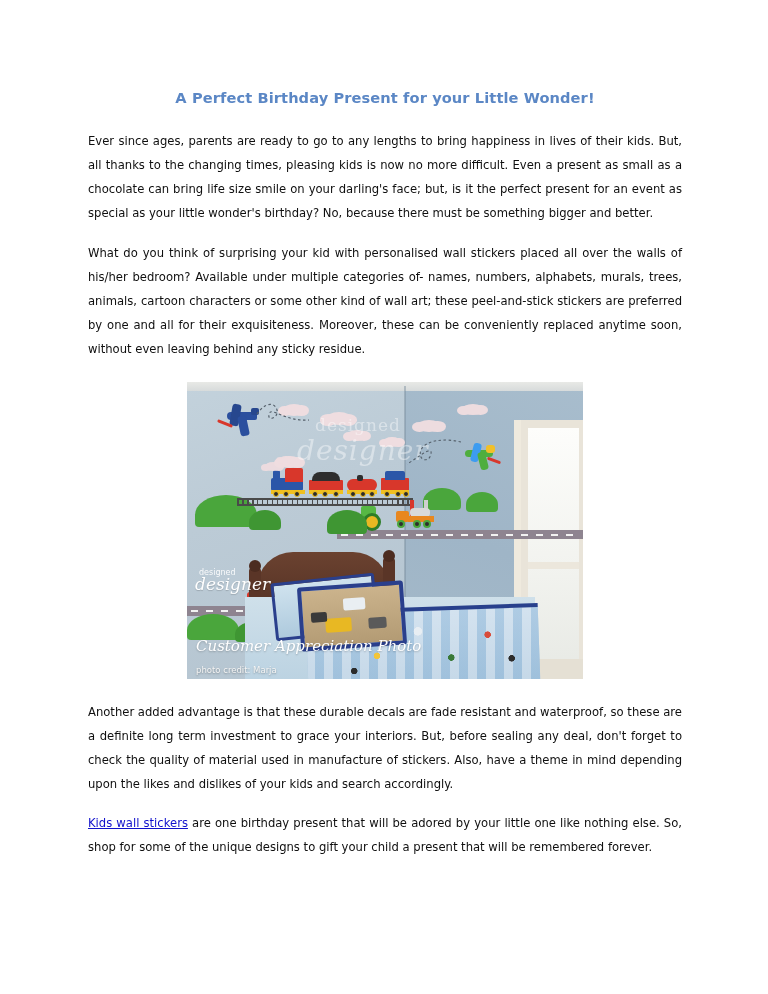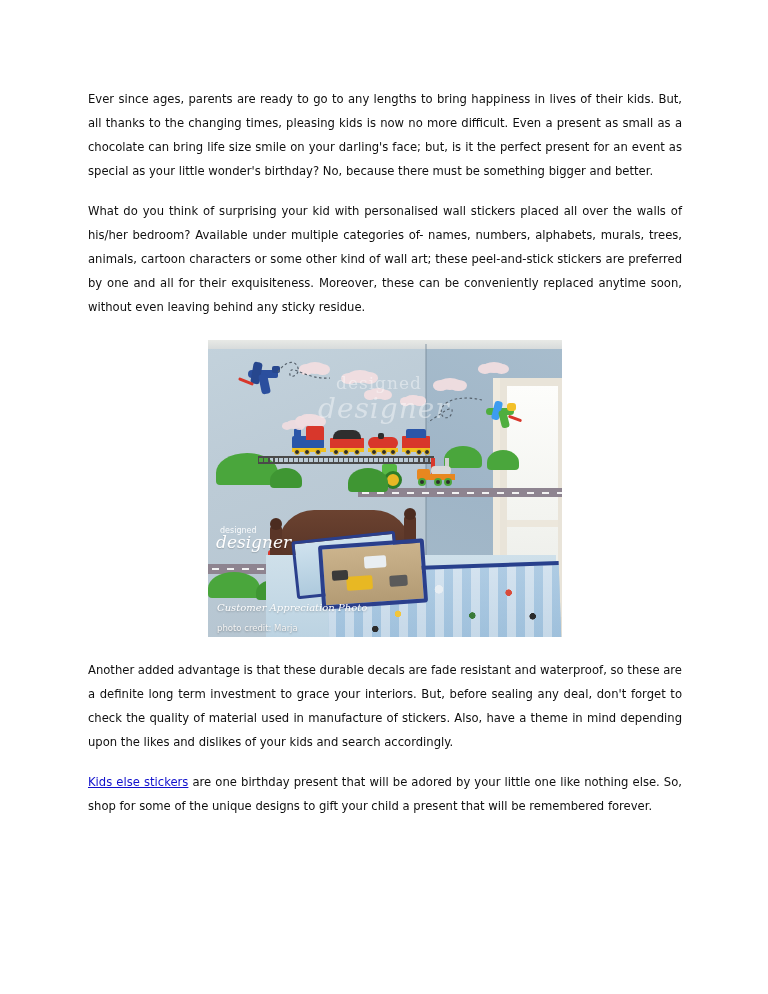--- a/index.html
+++ b/index.html
@@ -53,21 +53,21 @@
   }
 
   
   .figure-wrap {
     margin: 20px 0 22px 0;
     display: flex;
     justify-content: center;
   }
   .photo {
     position: relative;
-    width: 354px;
+    width: 396px;
     height: 297px;
     overflow: hidden;
     background: #b9c9d4;
   }
 
   
   .wall-left {
     position: absolute;
     left: 0; top: 0;
     width: 218px; height: 297px;
@@ -274,21 +274,21 @@
     color: #ffffff;
     font-size: 17px;
     font-style: italic;
     font-family: "DejaVu Serif", serif;
     text-shadow: 0 1px 1px rgba(0,0,0,0.18);
   }
   .photo-caption {
     position: absolute;
     left: 9px; bottom: 24px;
     color: #ffffff;
-    font-size: 10px;
+    font-size: 15px;
     font-style: italic;
     font-family: "DejaVu Serif", serif;
     text-shadow: 0 1px 2px rgba(0,0,0,0.25);
     white-space: nowrap;
   }
   .photo-credit {
     position: absolute;
     left: 9px; bottom: 4px;
     color: #f4f4f4;
     font-size: 8.5px;
@@ -296,20 +296,21 @@
     text-shadow: 0 1px 2px rgba(0,0,0,0.3);
     white-space: nowrap;
   }
 </style>
 </head>
 <body>
 
 <div class="page">
   <div class="content">
 
+    <h1 class="doc-title">A Perfect Birthday Present for your Little Wonder!</h1>
 
     <p class="body-text">Ever since ages, parents are ready to go to any lengths to bring happiness in lives of their kids. But, all thanks to the changing times, pleasing kids is now no more difficult. Even a present as small as a chocolate can bring life size smile on your darling's face; but, is it the perfect present for an event as special as your little wonder's birthday? No, because there must be something bigger and better.</p>
 
     <p class="body-text"><span>What do you think of surprising your kid with </span><b>personalised wall stickers</b><span> placed all over the walls of his/her bedroom? Available under multiple categories of- names, numbers, alphabets, murals, trees, animals, cartoon characters or some other kind of wall art; these peel-and-stick stickers are preferred by one and all for their exquisiteness. Moreover, these can be conveniently replaced anytime soon, without even leaving behind any sticky residue.</span></p>
 
     <div class="figure-wrap">
       <div class="photo">
 
         <div class="wall-left"></div>
         <div class="wall-right"></div>
@@ -457,16 +458,16 @@
         <div class="wm-script">designer</div>
 
         <div class="photo-caption">Customer Appreciation Photo</div>
         <div class="photo-credit">photo credit: Marja</div>
 
       </div>
     </div>
 
     <p class="body-text">Another added advantage is that these durable decals are fade resistant and waterproof, so these are a definite long term investment to grace your interiors. But, before sealing any deal, don't forget to check the quality of material used in manufacture of stickers. Also, have a theme in mind depending upon the likes and dislikes of your kids and search accordingly.</p>
 
-    <p class="body-text last"><a href="#" class="inline-link">Kids else stickers</a><span> are one birthday present that will be adored by your little one like nothing else. So, shop for some of the unique designs to gift your child a present that will be remembered forever.</span></p>
+    <p class="body-text last"><a href="#" class="inline-link">Kids wall stickers</a><span> are one birthday present that will be adored by your little one like nothing else. So, shop for some of the unique designs to gift your child a present that will be remembered forever.</span></p>
 
   </div>
 </div>
 
 </body></html>

